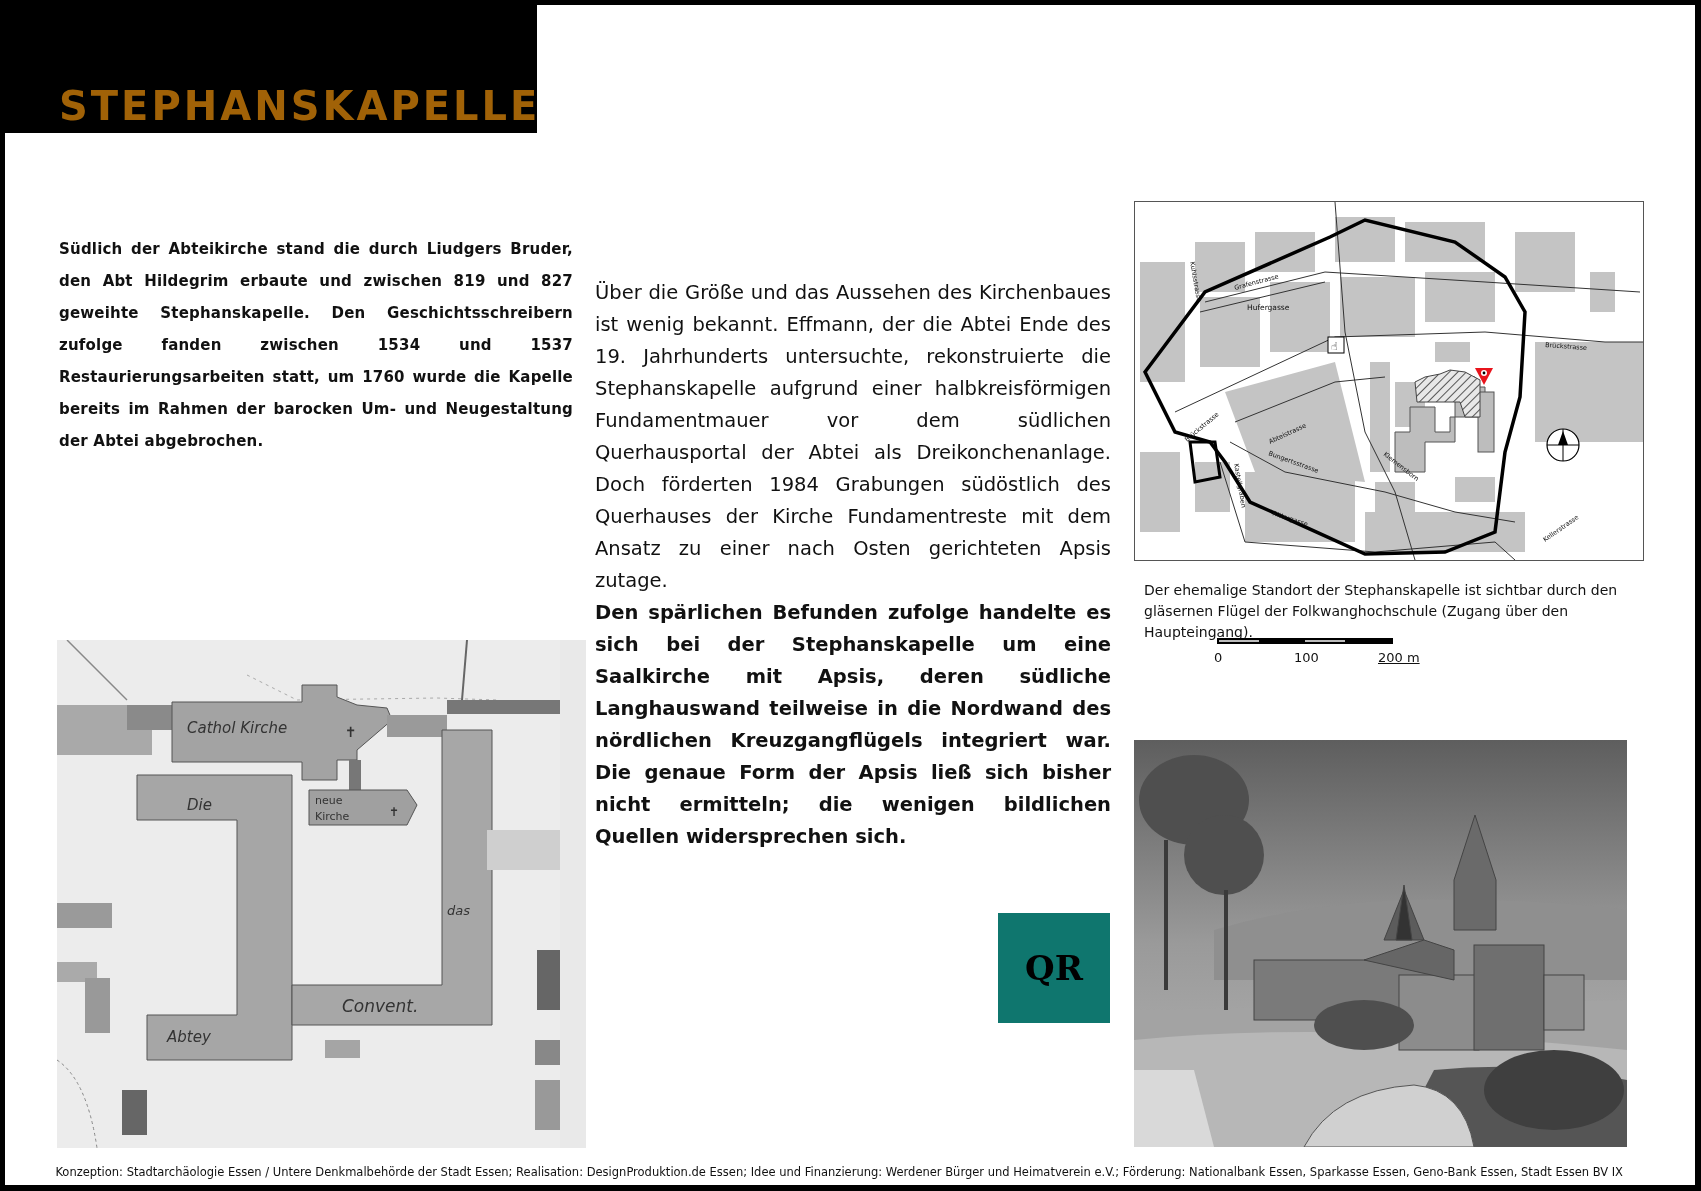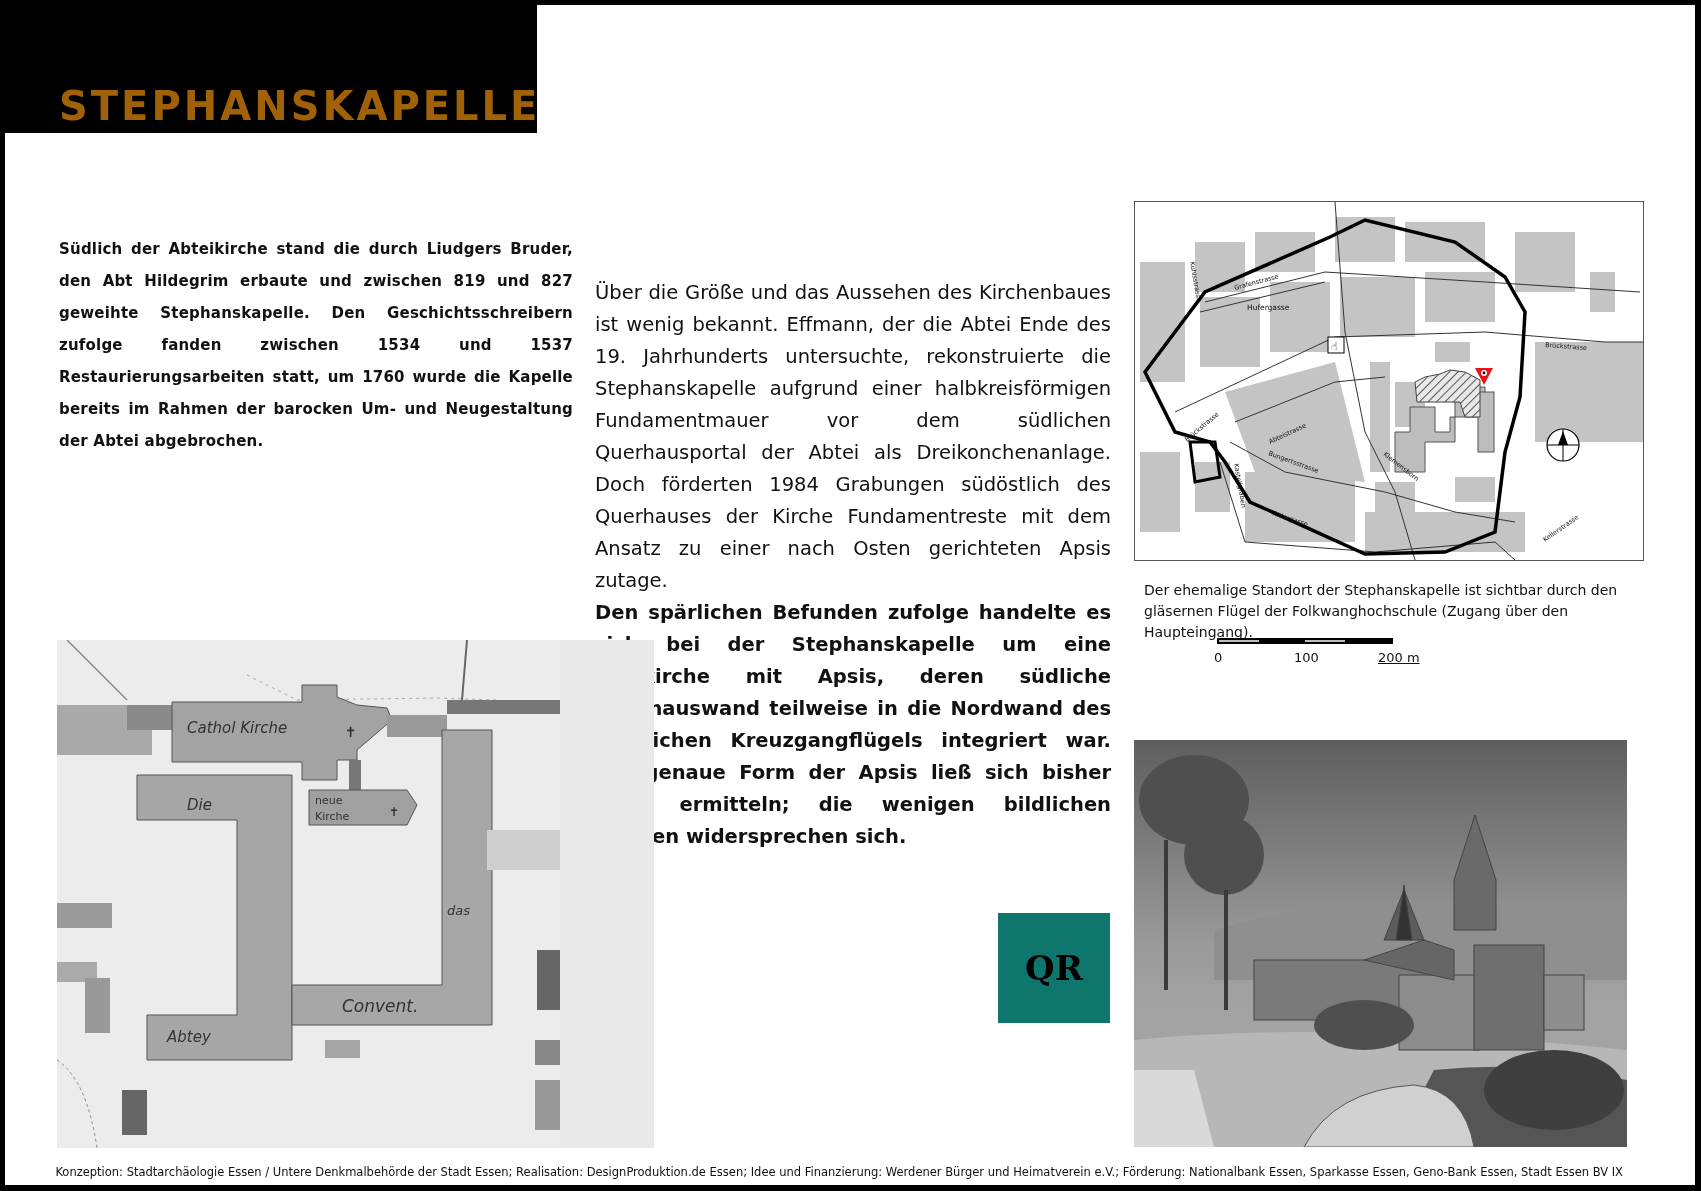--- a/index.html
+++ b/index.html
@@ -10,21 +10,21 @@
   .lead { position:absolute; left:54px; top:228px; width:514px; font-weight:bold; font-size:15px; line-height:32px; text-align:justify; letter-spacing:0.2px; }
   .body-col { position:absolute; left:590px; width:516px; font-size:19.5px; line-height:32px; text-align:justify;margin-top:44px; }
   .body-col p { margin:0; }
   .col1 { top:228px; }
   .col2 { top:548px;font-weight:bold; }
   .caption { position:absolute; font-size:14px; line-height:21px; color:#111; }
   .cap-drawing { left:53px; top:560px; width:520px; }
   .cap-map { left:1129px; top:575px; width:520px;margin-left:10px; }
   .cap-painting { left:1129px; top:683px; width:520px; }
   .img { position:absolute; overflow:hidden; }
-  .drawing { left:52px; top:635px; width:597px; height:508px; background:#e9e9e9; }
+  .drawing { left:52px; top:635px; width:529px; height:508px; background:#e9e9e9; }
   .painting { left:1129px; top:735px; width:493px; height:407px; background:#8a8a8a; }
   .map { left:1129px; top:196px; width:510px; height:360px; border:1px solid #555; box-sizing:border-box; background:#fff; }
   .qr { position:absolute; left:993px; top:908px; width:112px; height:110px; background:#0f766e; display:flex; align-items:center; justify-content:center; font-family:"DejaVu Serif", "Liberation Serif", serif; font-weight:bold; font-size:34px; color:#000; }
   .scalebar { position:absolute; left:1212px; top:633px; width:176px; height:6px; background:#000; }
   .scalebar .seg { position:absolute; top:2px; height:2px; background:#bbb; }
   .scale-lbl { position:absolute; top:645px; font-size:13px; }
   .footer { position:absolute; right:72px; top:1160px; font-size:11.5px; color:#111; white-space:nowrap; }
   svg text { font-family:"DejaVu Sans", sans-serif; }
 </style>
 </head>

